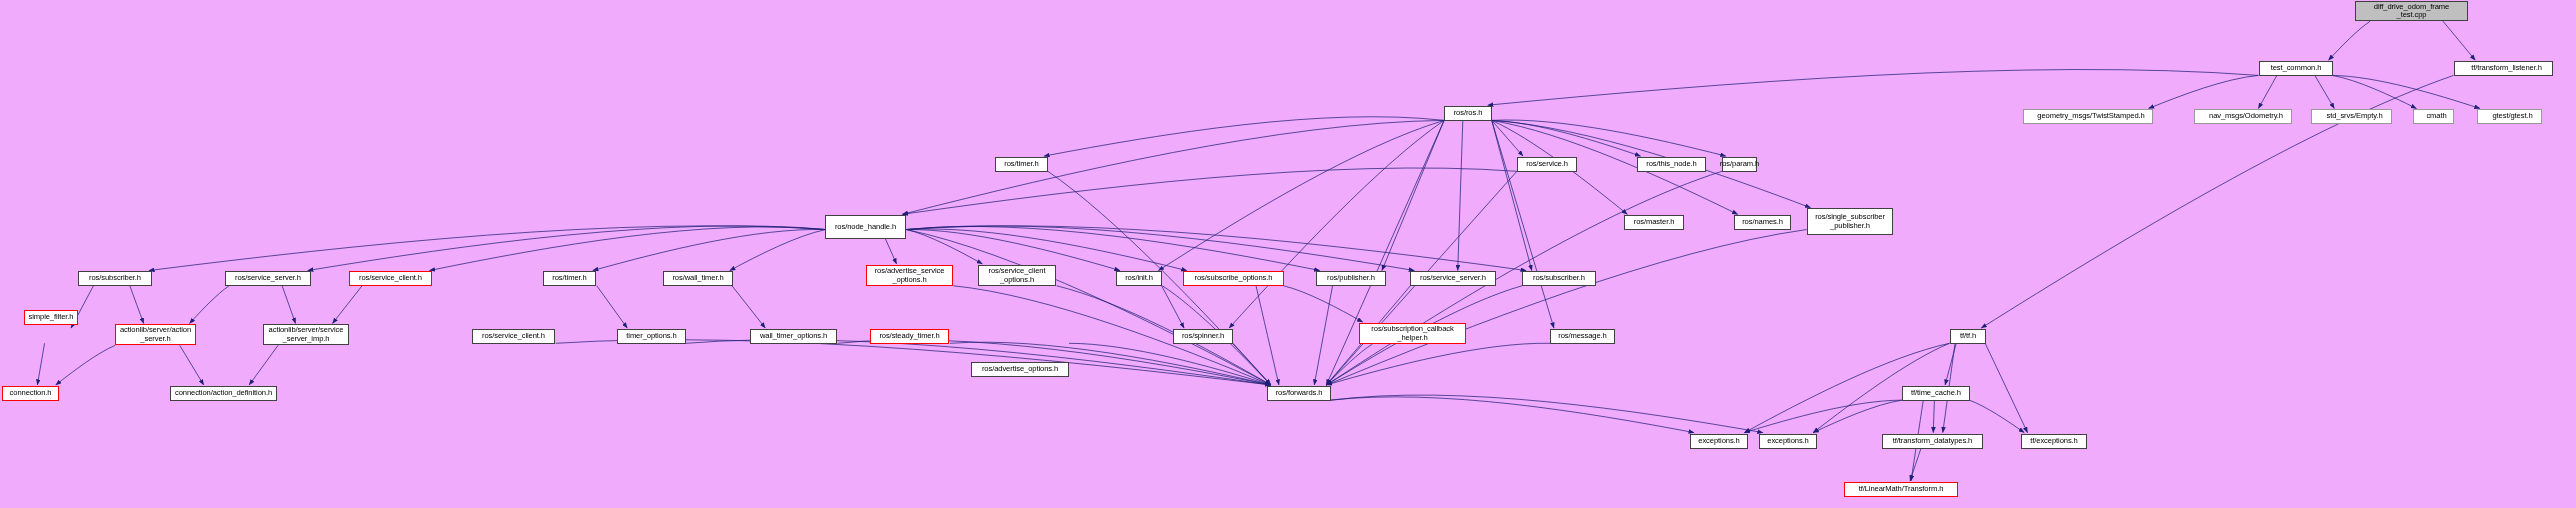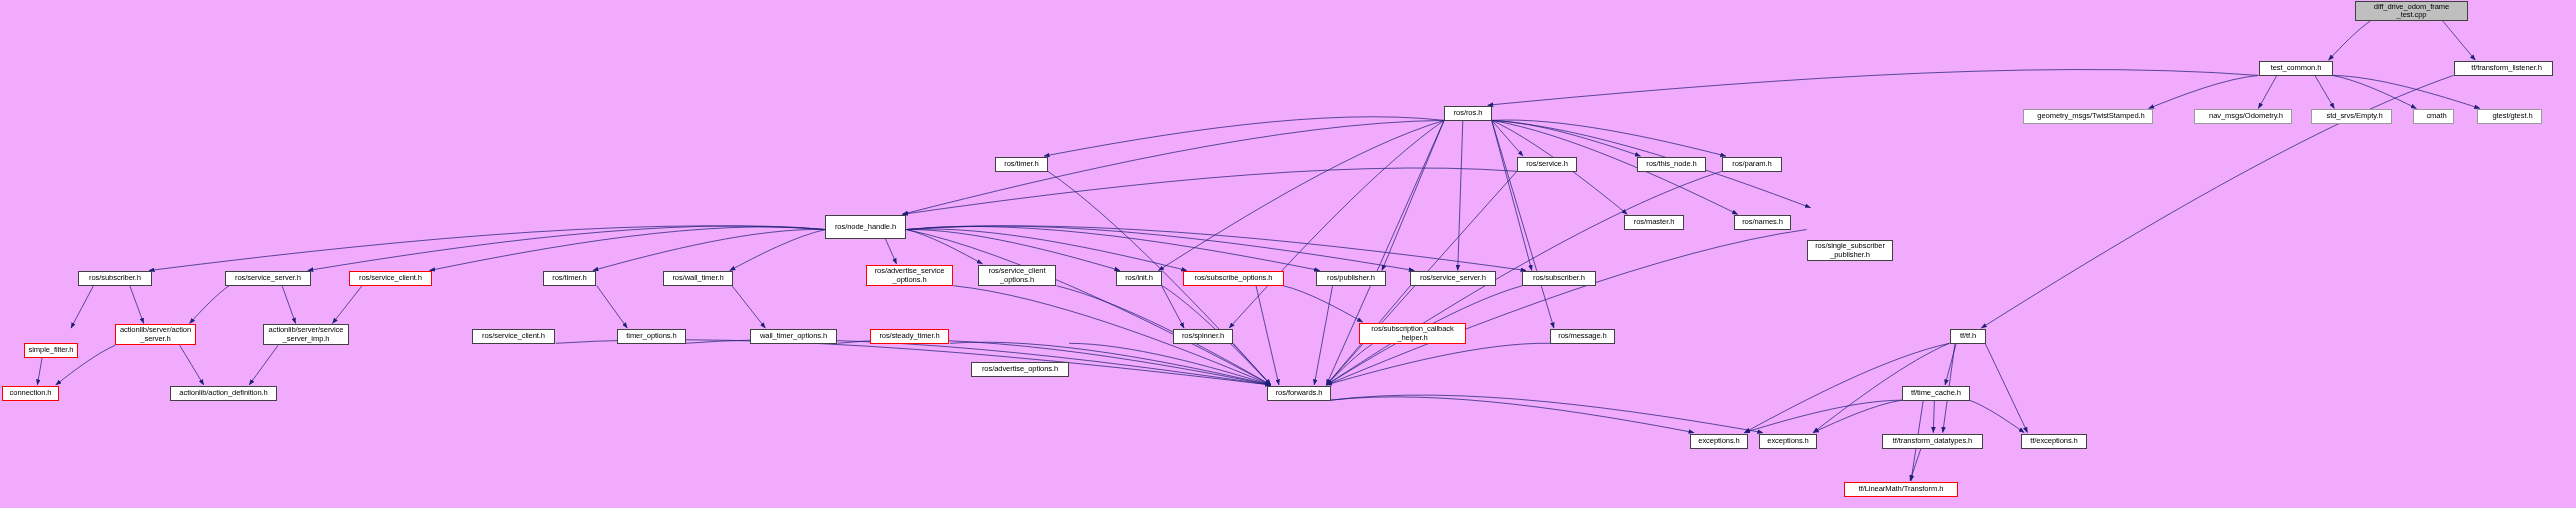--- a/index.html
+++ b/index.html
@@ -156,57 +156,57 @@
       <div class="node" style="left: 2454px; top: 61px; width: 99px; height: 14.6px; padding-left: 8px;">tf/transform_listener.h</div>
       <div class="node gray" style="left: 2023px; top: 109px; width: 130px; height: 14.6px;">geometry_msgs/TwistStamped.h</div>
       <div class="node gray" style="left: 2194px; top: 109px; width: 98px; height: 14.6px;">nav_msgs/Odometry.h</div>
       <div class="node gray" style="left: 2311px; top: 109px; width: 81px; height: 14.6px;">std_srvs/Empty.h</div>
       <div class="node gray" style="left: 2413px; top: 109px; width: 41px; height: 14.6px;">cmath</div>
       <div class="node gray" style="left: 2477px; top: 109px; width: 65px; height: 14.6px;">gtest/gtest.h</div>
       <div class="node" style="left: 1444px; top: 106px; width: 48px; height: 14.6px;">ros/ros.h</div>
       <div class="node" style="left: 995px; top: 157px; width: 53px; height: 14.6px;">ros/timer.h</div>
       <div class="node" style="left: 1517px; top: 157px; width: 60px; height: 14.6px;">ros/service.h</div>
       <div class="node" style="left: 1637px; top: 157px; width: 69px; height: 14.6px;">ros/this_node.h</div>
-      <div class="node" style="left: 1722px; top: 157px; width: 60px; height: 14.6px;">ros/param.h</div>
+      <div class="node" style="left: 1722px; top: 157px; width: 35px; height: 14.6px;">ros/param.h</div>
       <div class="node" style="left: 825px; top: 215px; width: 81px; height: 24px;">ros/node_handle.h</div>
       <div class="node" style="left: 1624px; top: 215px; width: 60px; height: 14.6px;">ros/master.h</div>
       <div class="node" style="left: 1734px; top: 215px; width: 57px; height: 14.6px;">ros/names.h</div>
-      <div class="node" style="left: 1807px; top: 208px; width: 86px; height: 21px; margin-top: 32px;">ros/single_subscriber
+      <div class="node" style="left: 1807px; top: 208px; width: 86px; height: 27px;">ros/single_subscriber
 _publisher.h</div>
       <div class="node" style="left: 78px; top: 271px; width: 74px; height: 14.6px;">ros/subscriber.h</div>
       <div class="node" style="left: 225px; top: 271px; width: 86px; height: 14.6px;">ros/service_server.h</div>
       <div class="node red" style="left: 349px; top: 271px; width: 83px; height: 14.6px;">ros/service_client.h</div>
       <div class="node" style="left: 543px; top: 271px; width: 53px; height: 14.6px;">ros/timer.h</div>
       <div class="node" style="left: 663px; top: 271px; width: 70px; height: 14.6px;">ros/wall_timer.h</div>
       <div class="node red" style="left: 866px; top: 265px; width: 87px; height: 21px;">ros/advertise_service
 _options.h</div>
       <div class="node" style="left: 978px; top: 265px; width: 78px; height: 21px; text-align: center;">ros/service_client
 _options.h</div>
       <div class="node" style="left: 1116px; top: 271px; width: 46px; height: 14.6px;">ros/init.h</div>
       <div class="node red" style="left: 1183px; top: 271px; width: 101px; height: 14.6px;">ros/subscribe_options.h</div>
       <div class="node" style="left: 1316px; top: 271px; width: 70px; height: 14.6px;">ros/publisher.h</div>
       <div class="node" style="left: 1410px; top: 271px; width: 86px; height: 14.6px;">ros/service_server.h</div>
       <div class="node" style="left: 1522px; top: 271px; width: 74px; height: 14.6px;">ros/subscriber.h</div>
-      <div class="node red" style="left: 24px; top: 343px; width: 54px; height: 14.6px;">simple_filter.h</div>
+      <div class="node red" style="left: 24px; top: 310px; width: 54px; height: 14.6px;">simple_filter.h</div>
       <div class="node red" style="left: 115px; top: 324px; width: 81px; height: 21px;">actionlib/server/action
 _server.h</div>
       <div class="node" style="left: 263px; top: 324px; width: 86px; height: 21px;">actionlib/server/service
 _server_imp.h</div>
       <div class="node" style="left: 472px; top: 329px; width: 83px; height: 14.6px;">ros/service_client.h</div>
       <div class="node" style="left: 617px; top: 329px; width: 69px; height: 14.6px;">timer_options.h</div>
       <div class="node" style="left: 750px; top: 329px; width: 87px; height: 14.6px;">wall_timer_options.h</div>
       <div class="node red" style="left: 870px; top: 329px; width: 79px; height: 14.6px; text-align: right;">ros/steady_timer.h</div>
       <div class="node" style="left: 971px; top: 329px; width: 98px; height: 14.6px; margin-top: 33px;">ros/advertise_options.h</div>
       <div class="node" style="left: 1173px; top: 329px; width: 60px; height: 14.6px;">ros/spinner.h</div>
       <div class="node red" style="left: 1359px; top: 323px; width: 107px; height: 21px;">ros/subscription_callback
 _helper.h</div>
       <div class="node" style="left: 1550px; top: 329px; width: 65px; height: 14.6px;">ros/message.h</div>
       <div class="node" style="left: 1950px; top: 329px; width: 36px; height: 14.6px;">tf/tf.h</div>
       <div class="node red" style="left: 2px; top: 386px; width: 57px; height: 14.6px;">connection.h</div>
-      <div class="node" style="left: 170px; top: 386px; width: 107px; height: 14.6px;">actionlib/action_definition.h</div>
+      <div class="node" style="left: 170px; top: 386px; width: 107px; height: 14.6px;">connection/action_definition.h</div>
       <div class="node" style="left: 1267px; top: 386px; width: 64px; height: 14.6px;">ros/forwards.h</div>
       <div class="node" style="left: 1902px; top: 386px; width: 68px; height: 14.6px;">tf/time_cache.h</div>
       <div class="node" style="left: 1690px; top: 434px; width: 58px; height: 14.6px;">exceptions.h</div>
       <div class="node" style="left: 1759px; top: 434px; width: 58px; height: 14.6px;">exceptions.h</div>
       <div class="node" style="left: 1882px; top: 434px; width: 101px; height: 14.6px;">tf/transform_datatypes.h</div>
       <div class="node" style="left: 2021px; top: 434px; width: 66px; height: 14.6px;">tf/exceptions.h</div>
       <div class="node red" style="left: 1844px; top: 482px; width: 114px; height: 14.6px;">tf/LinearMath/Transform.h</div>
     </div>
 </div>
 

